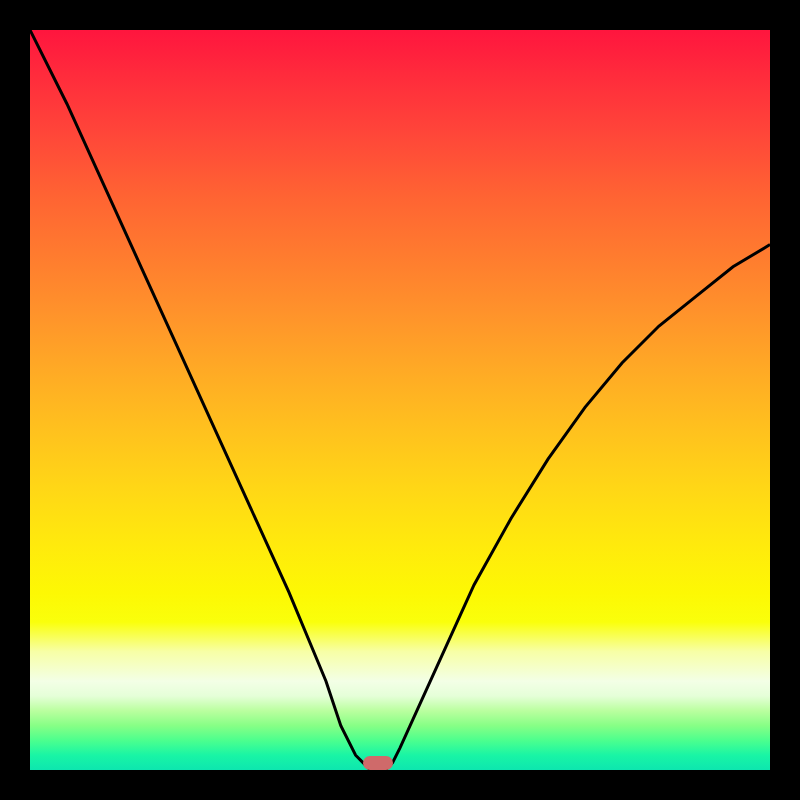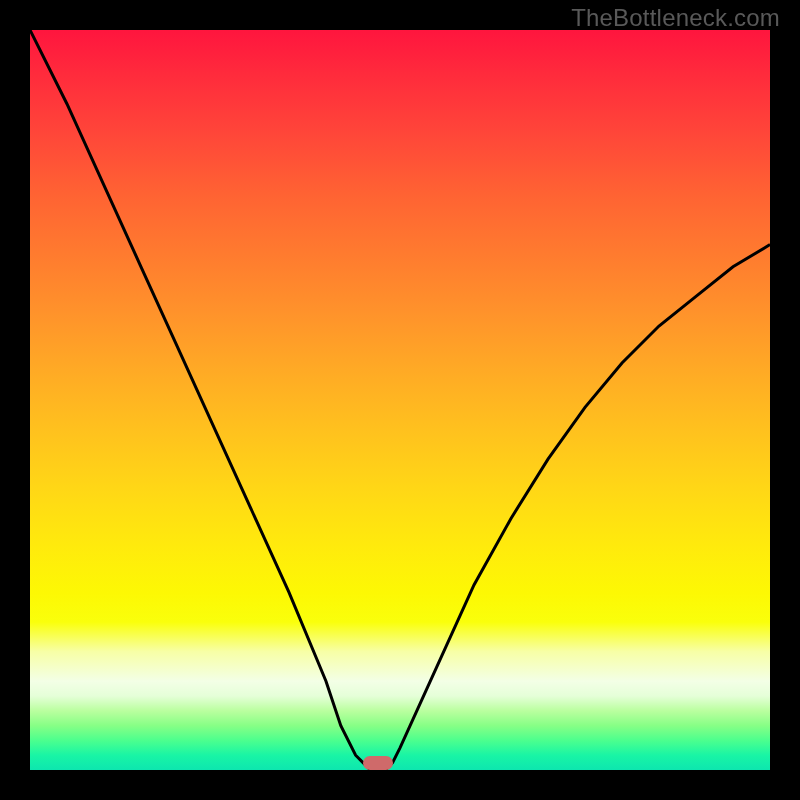--- a/index.html
+++ b/index.html
@@ -85,21 +85,20 @@
     background: #cf6a6a;
     border-radius: 8px;
     z-index: 40;
   }
 </style>
 </head>
 <body>
 
 <div class="frame">
 
-  <div class="watermark">TheBottleneck.com</div>
 
   <div class="plot-area">
     <div class="gradient"></div>
 
     <svg class="curve" viewBox="0 0 740 740" preserveAspectRatio="none">
       <path d="M0.0 0.0 L37.0 74.0 L74.0 155.4 L111.0 236.8 L148.0 318.2 L185.0 399.6 L222.0 481.0 L259.0 562.4 L296.0 651.2 L310.8 695.6 L325.6 725.2 L333.0 732.6 L340.4 740.0 L347.8 740.0 L355.2 740.0 L362.6 732.6 L370.0 717.8 L407.0 636.4 L444.0 555.0 L481.0 488.4 L518.0 429.2 L555.0 377.4 L592.0 333.0 L629.0 296.0 L666.0 266.4 L703.0 236.8 L740.0 214.6"></path>
     </svg>
 
     <div class="sweet-spot" style="left: 333px; width: 29.6px; height: 14px; top: 726px;"></div>
   </div>

